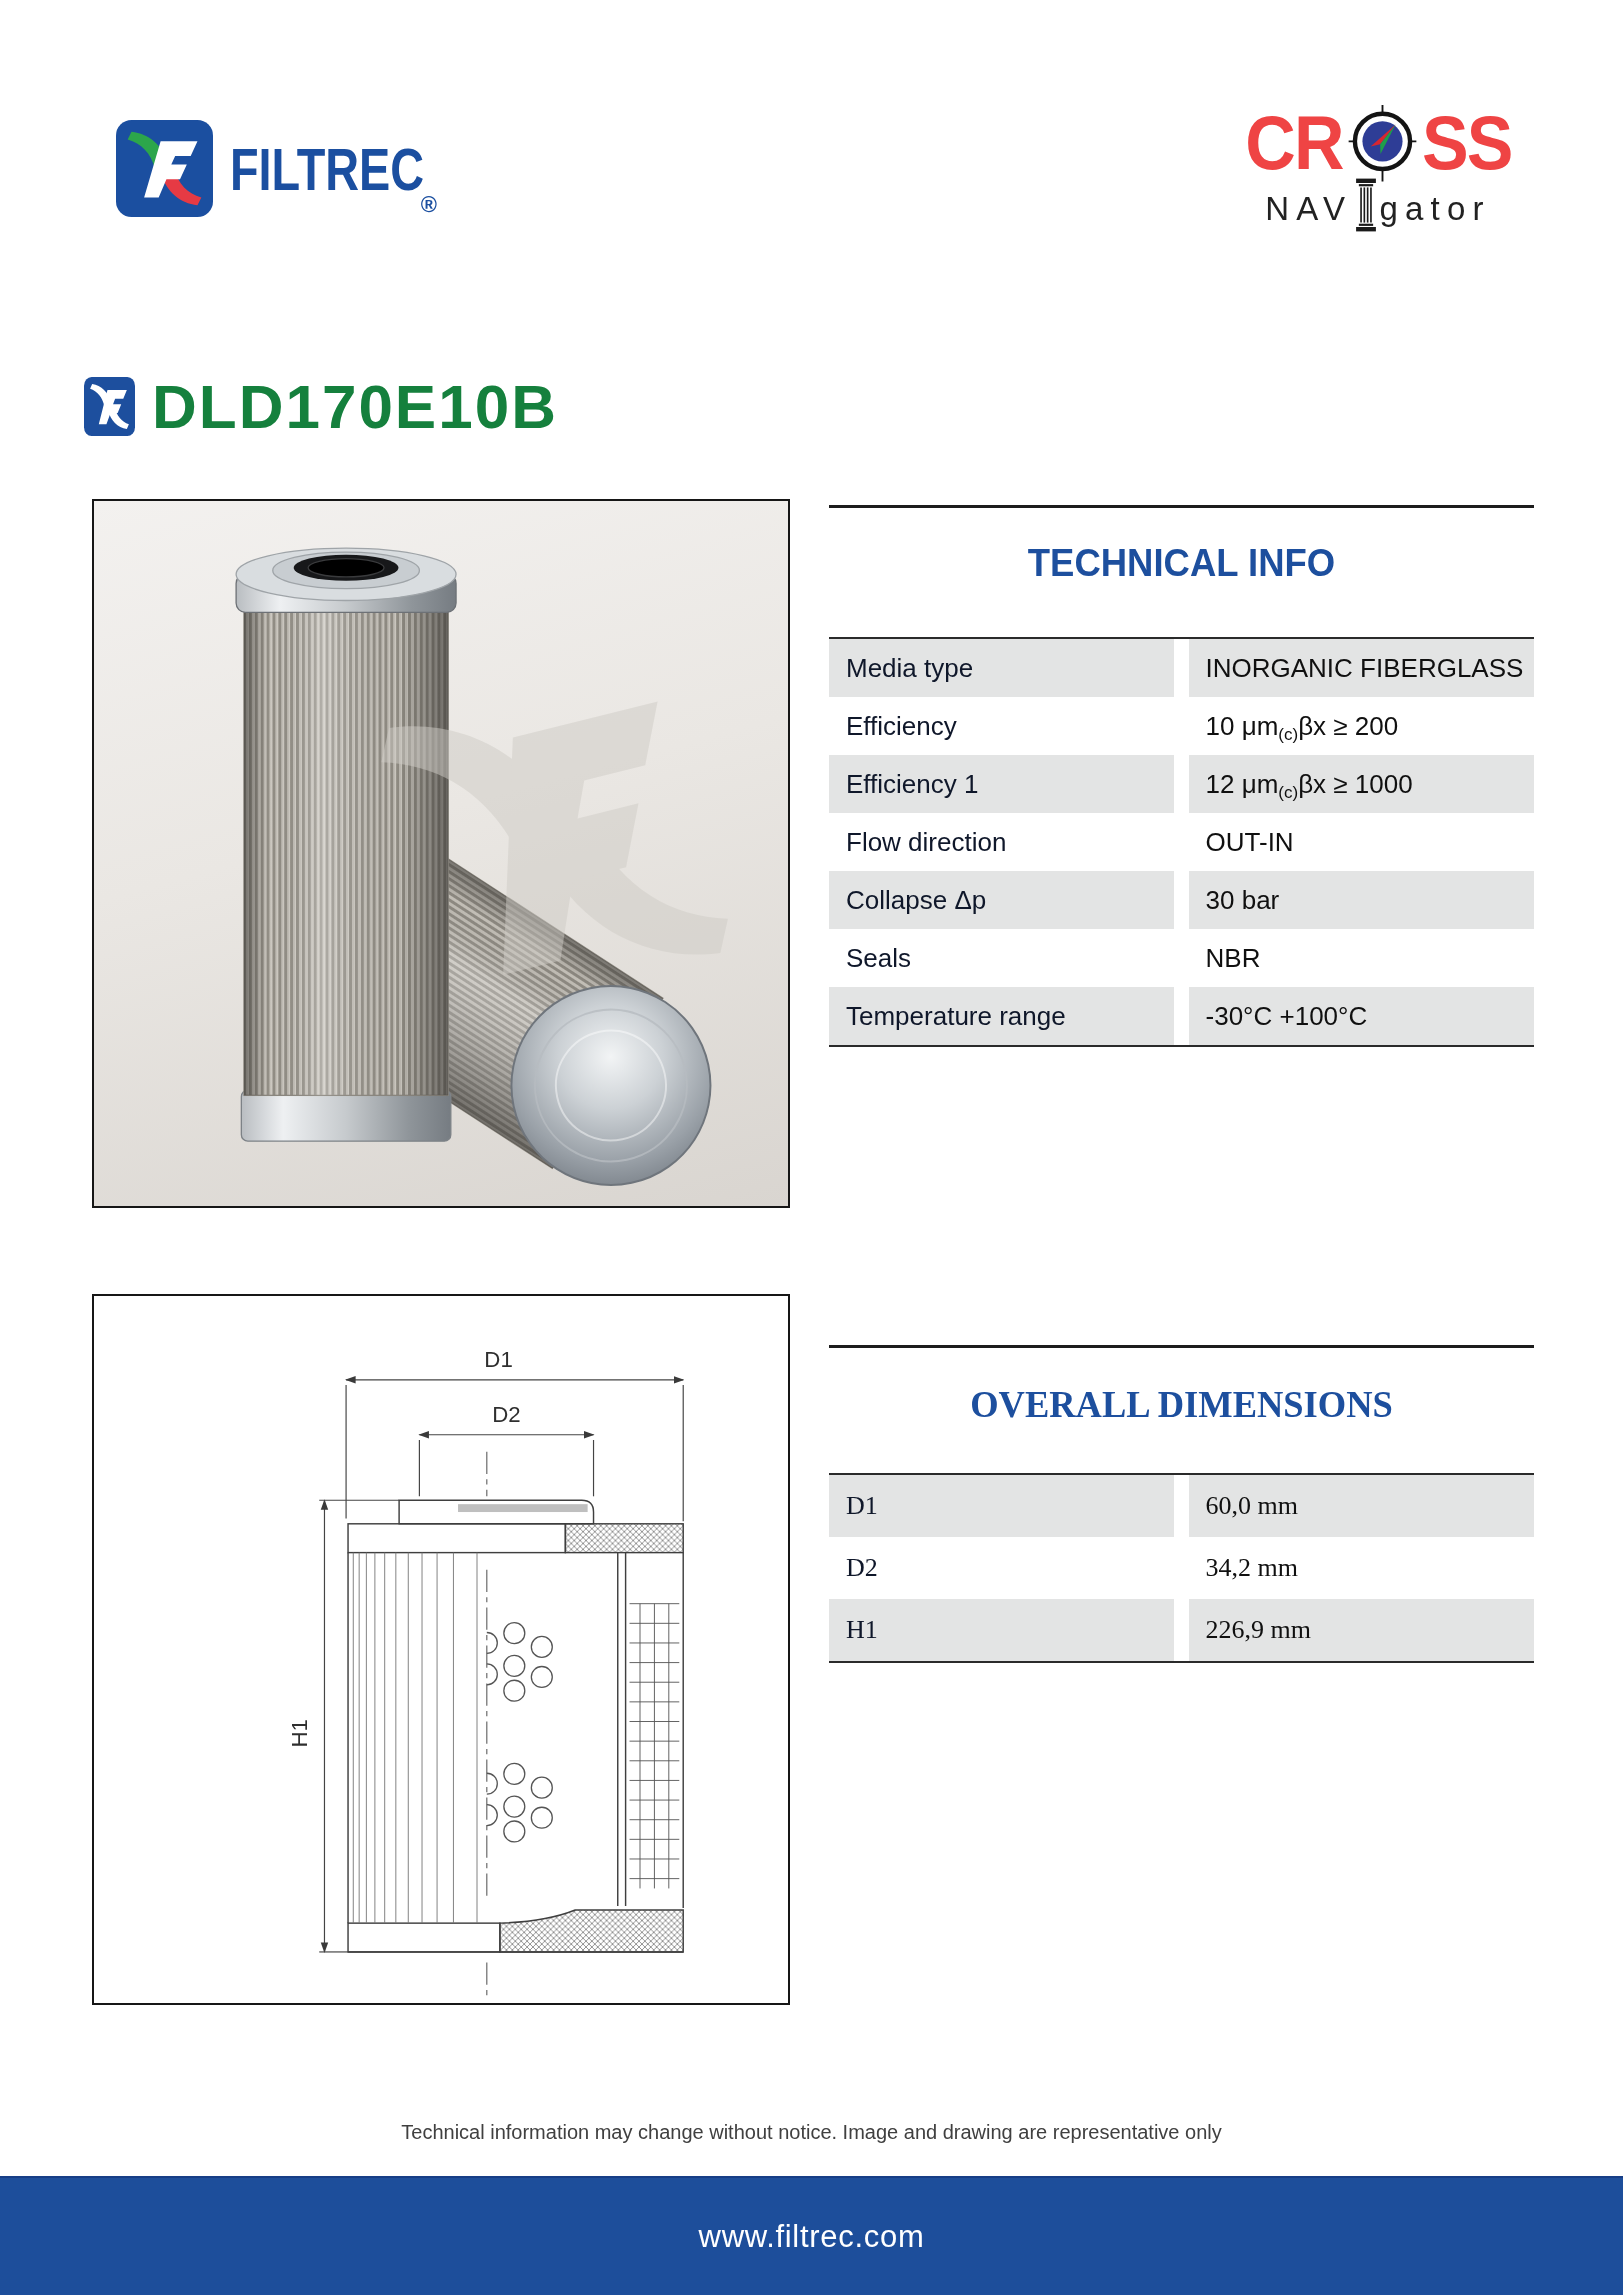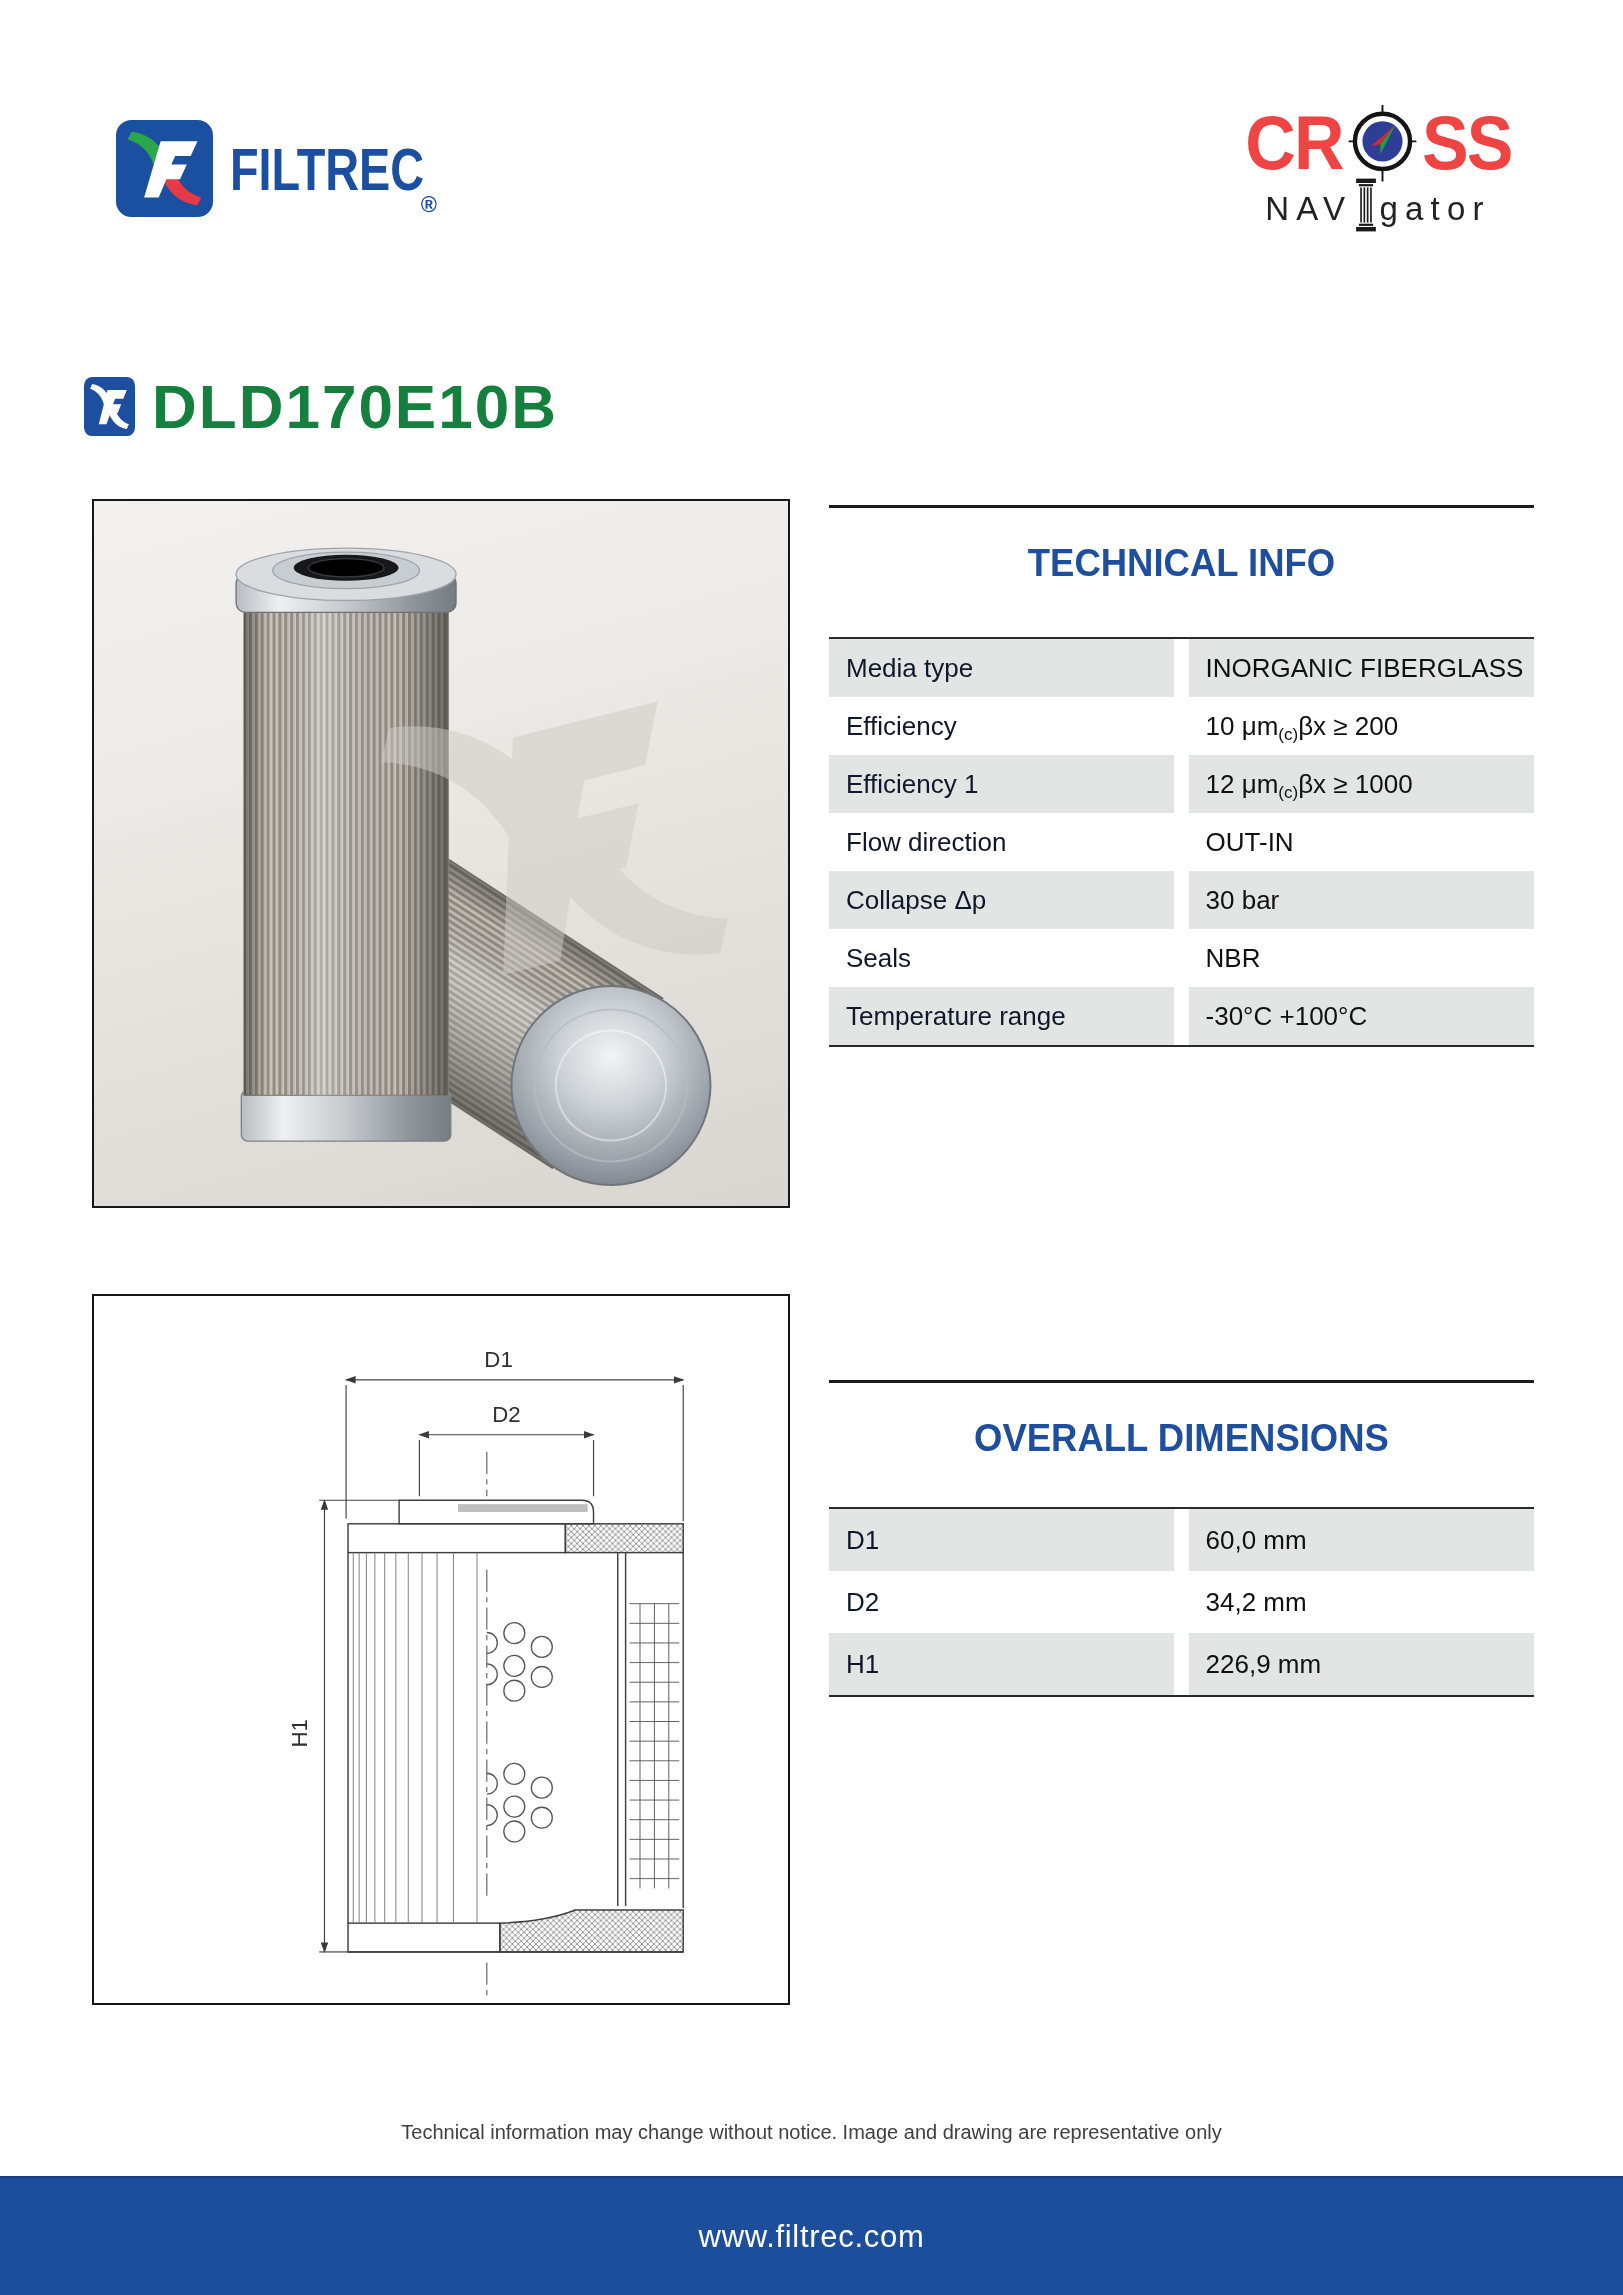--- a/index.html
+++ b/index.html
@@ -35,21 +35,21 @@
     background:linear-gradient(165deg,#f3f1ef 0%,#eae7e3 45%,#d9d5d0 100%);
     overflow:hidden;
   }
   .drawing-box{
     position:absolute;left:92px;top:1294px;width:694px;height:707px;
     border:2px solid #161616;background:#ffffff;overflow:hidden;
   }
   
   .section{position:absolute;left:829px;width:705px;}
   .sec-tech{top:505px;}
-  .sec-dims{top:1380px;}
+  .sec-dims{top:1345px;font-family:Liberation Serif, serif;}
   .section-line{border-top:3.3px solid #1c1c1c;height:0;}
   .section h2{
     margin:34px 0 0 0;text-align:center;
     font-size:38px;font-weight:bold;color:#1d4f9e;letter-spacing:0;
     transform:scaleX(.96);
   }
   .spec-table{margin-top:52px;border-top:2.6px solid #2a2a2a;border-bottom:2.6px solid #2a2a2a;}
   .sec-dims .spec-table{margin-top:47px;}
   .spec-row{display:flex;align-items:center;}
   .tech-table .spec-row{height:58px;}

